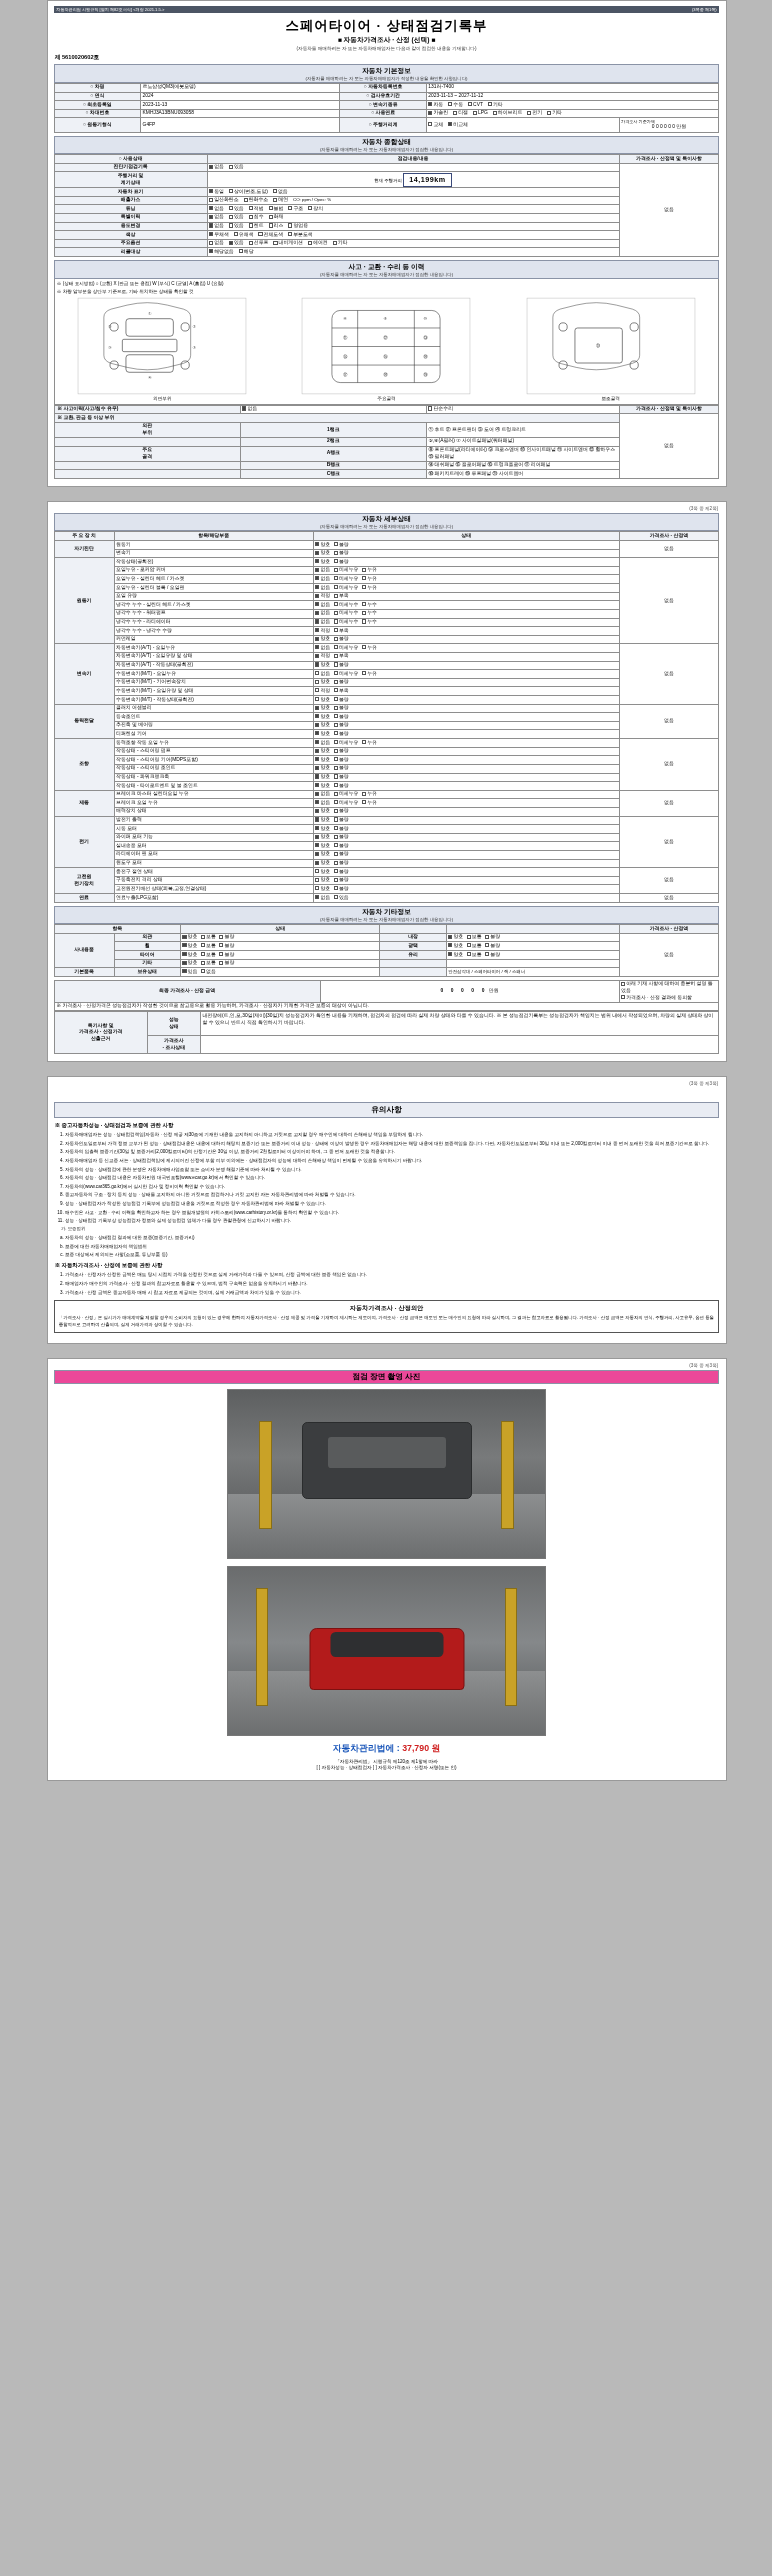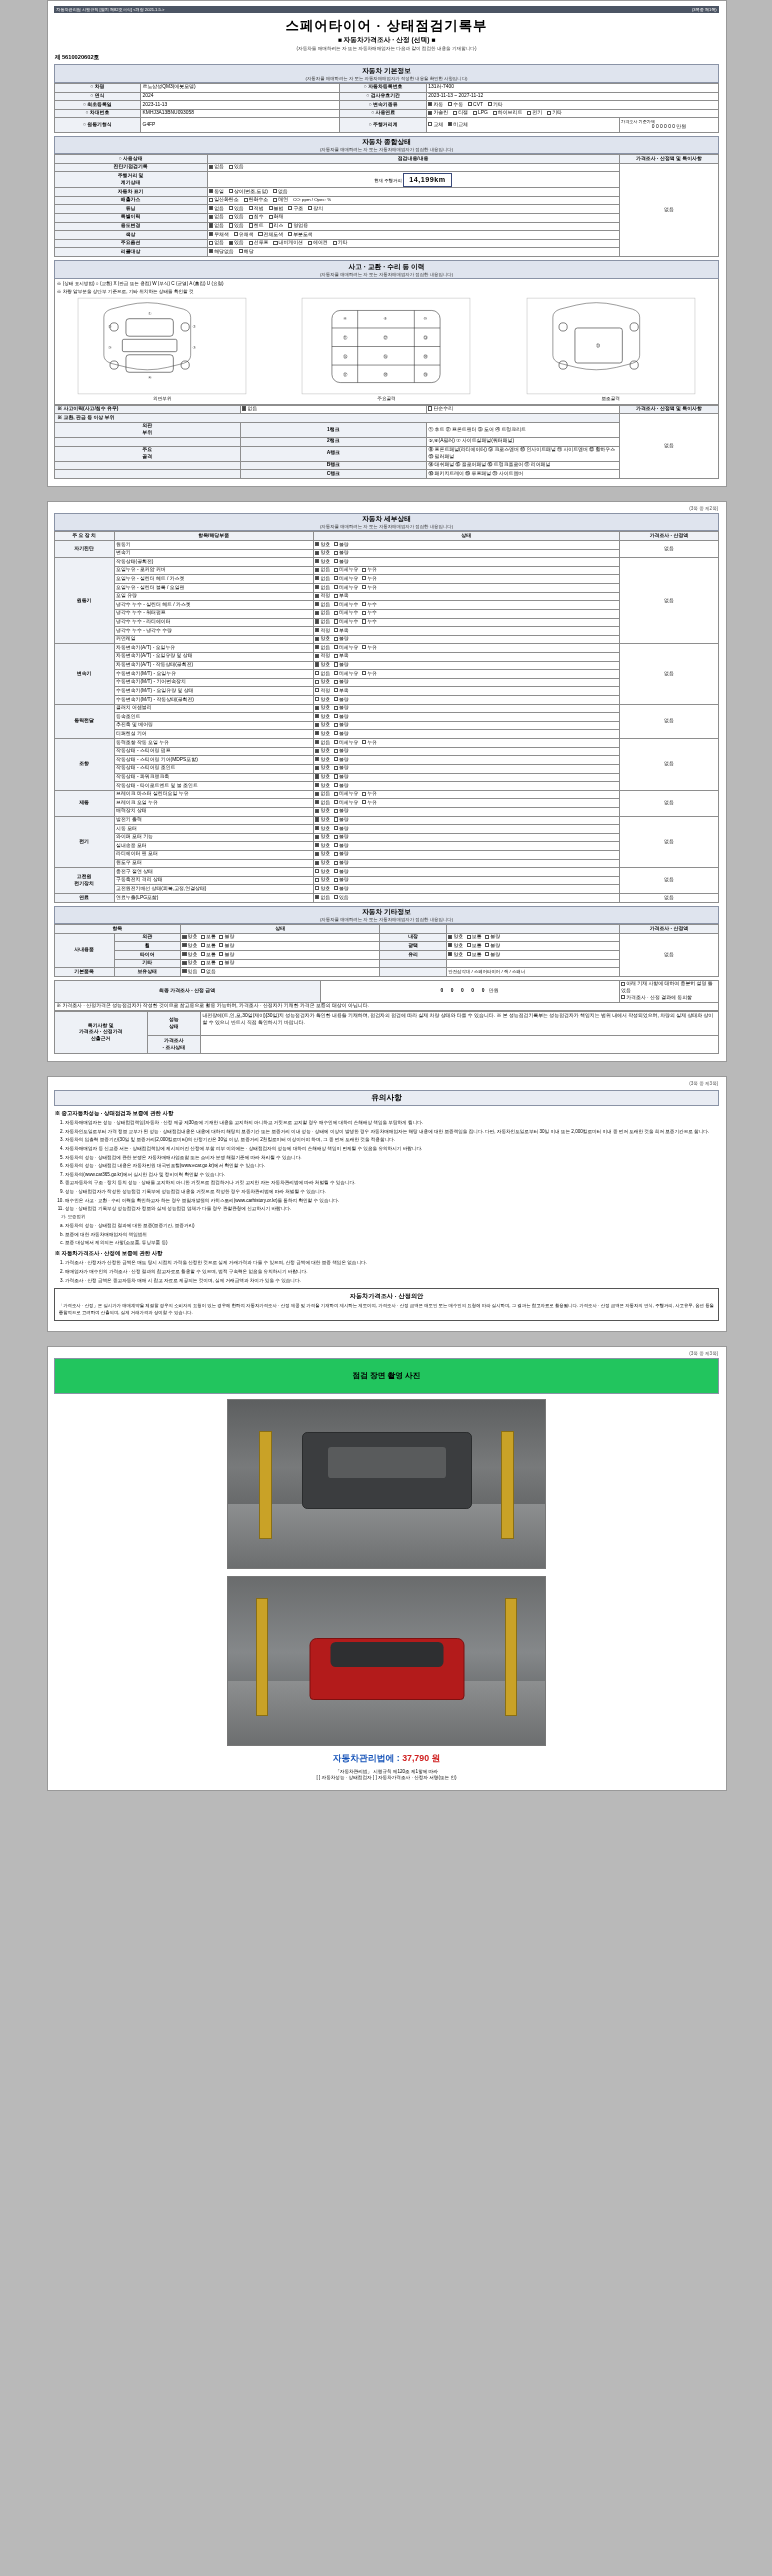--- a/index.html
+++ b/index.html
@@ -140,23 +140,23 @@
     padding:3.1px 4.1px;
     margin:4.1px 0 3.1px 0;
     text-align:center;
   }
   .pledge-box .t { font-weight:bold; font-size:6.2px; margin-bottom:2.1px; }
   .pledge-box .b { font-size:4.4px; text-align:left; line-height:1.55; }
   .photo-title {
     text-align:center;
     font-weight:bold;
     font-size:7.7px;
-    background:#22c55e;
+    background:#ec4899;
     border:0.5px solid #8a93a6;
-    padding:12px 0;
+    padding:1px 0;
     margin-bottom:5.2px;
   }
   .photo {
     width:319px;
     height:170px;
     margin:0 auto 7.2px auto;
     border:0.5px solid #777;
     position:relative;
     overflow:hidden;
     background:#555;
@@ -832,21 +832,21 @@
     <tr>
       <td class="lbl">가격조사<br>· 조사상태</td>
       <td class="tiny" style="height:17.5px"></td>
     </tr>
   </tbody>
     </table>
 </div>
 
 <div class="page">
   <div class="corner-right">(3쪽 중 제3쪽)</div>
-  <div class="notice-title" style="margin-top:8px">유의사항</div>
+  <div class="notice-title" style="margin-top:20px">유의사항</div>
 
   <div class="notice-h">※ 중고자동차성능 · 상태점검과 보증에 관한 사항</div>
   <ol class="notice" id="notice-list-1">
       <li>자동차매매업자는 성능 · 상태점검책임(자동차 · 산정 제공 제30조에 기재한 내용을 고지하지 아니하고 거짓으로 고지할 경우 매수인에 대하여 손해배상 책임을 부담하게 됩니다.</li>
       <li>자동차인도일로부터 가격 정보 교부가 된 성능 · 상태점검내용은 내용에 대하여 해당의 보증기간 또는 보증거리 이내 성능 · 상태에 이상이 발생한 경우 자동차매매업자는 해당 내용에 대한 보증책임을 집니다. 다만, 자동차인도일로부터 30일 이내 또는 2,000킬로미터 이내 중 먼저 도래한 것을 최저 보증기간으로 합니다.</li>
       <li>자동차의 입출력 보증기간(30일 및 보증거리(2,000킬로미터)의 산정기간은 30일 이상, 보증거리 2천킬로미터 이상이어야 하며, 그 중 먼저 도래한 것을 적용합니다.</li>
       <li>자동차매매업자 등 신고증 서는 · 상태점검책임에 제시되어진 산정에 부합 여부 이외에는 · 상태점검자의 성능에 대하여 손해배상 책임이 면제될 수 있음을 유의하시기 바랍니다.</li>
       <li>자동차의 성능 · 상태점검에 관한 분쟁은 자동차매매사업조합 또는 소비자 분쟁 해결기준에 따라 처리될 수 있습니다.</li>
       <li>자동차의 성능 · 상태점검 내용은 자동차민원 대국민포털(www.ecar.go.kr)에서 확인할 수 있습니다.</li>
       <li>자동차의(www.car365.go.kr)에서 실시한 검사 및 정비이력 확인할 수 있습니다.</li>

